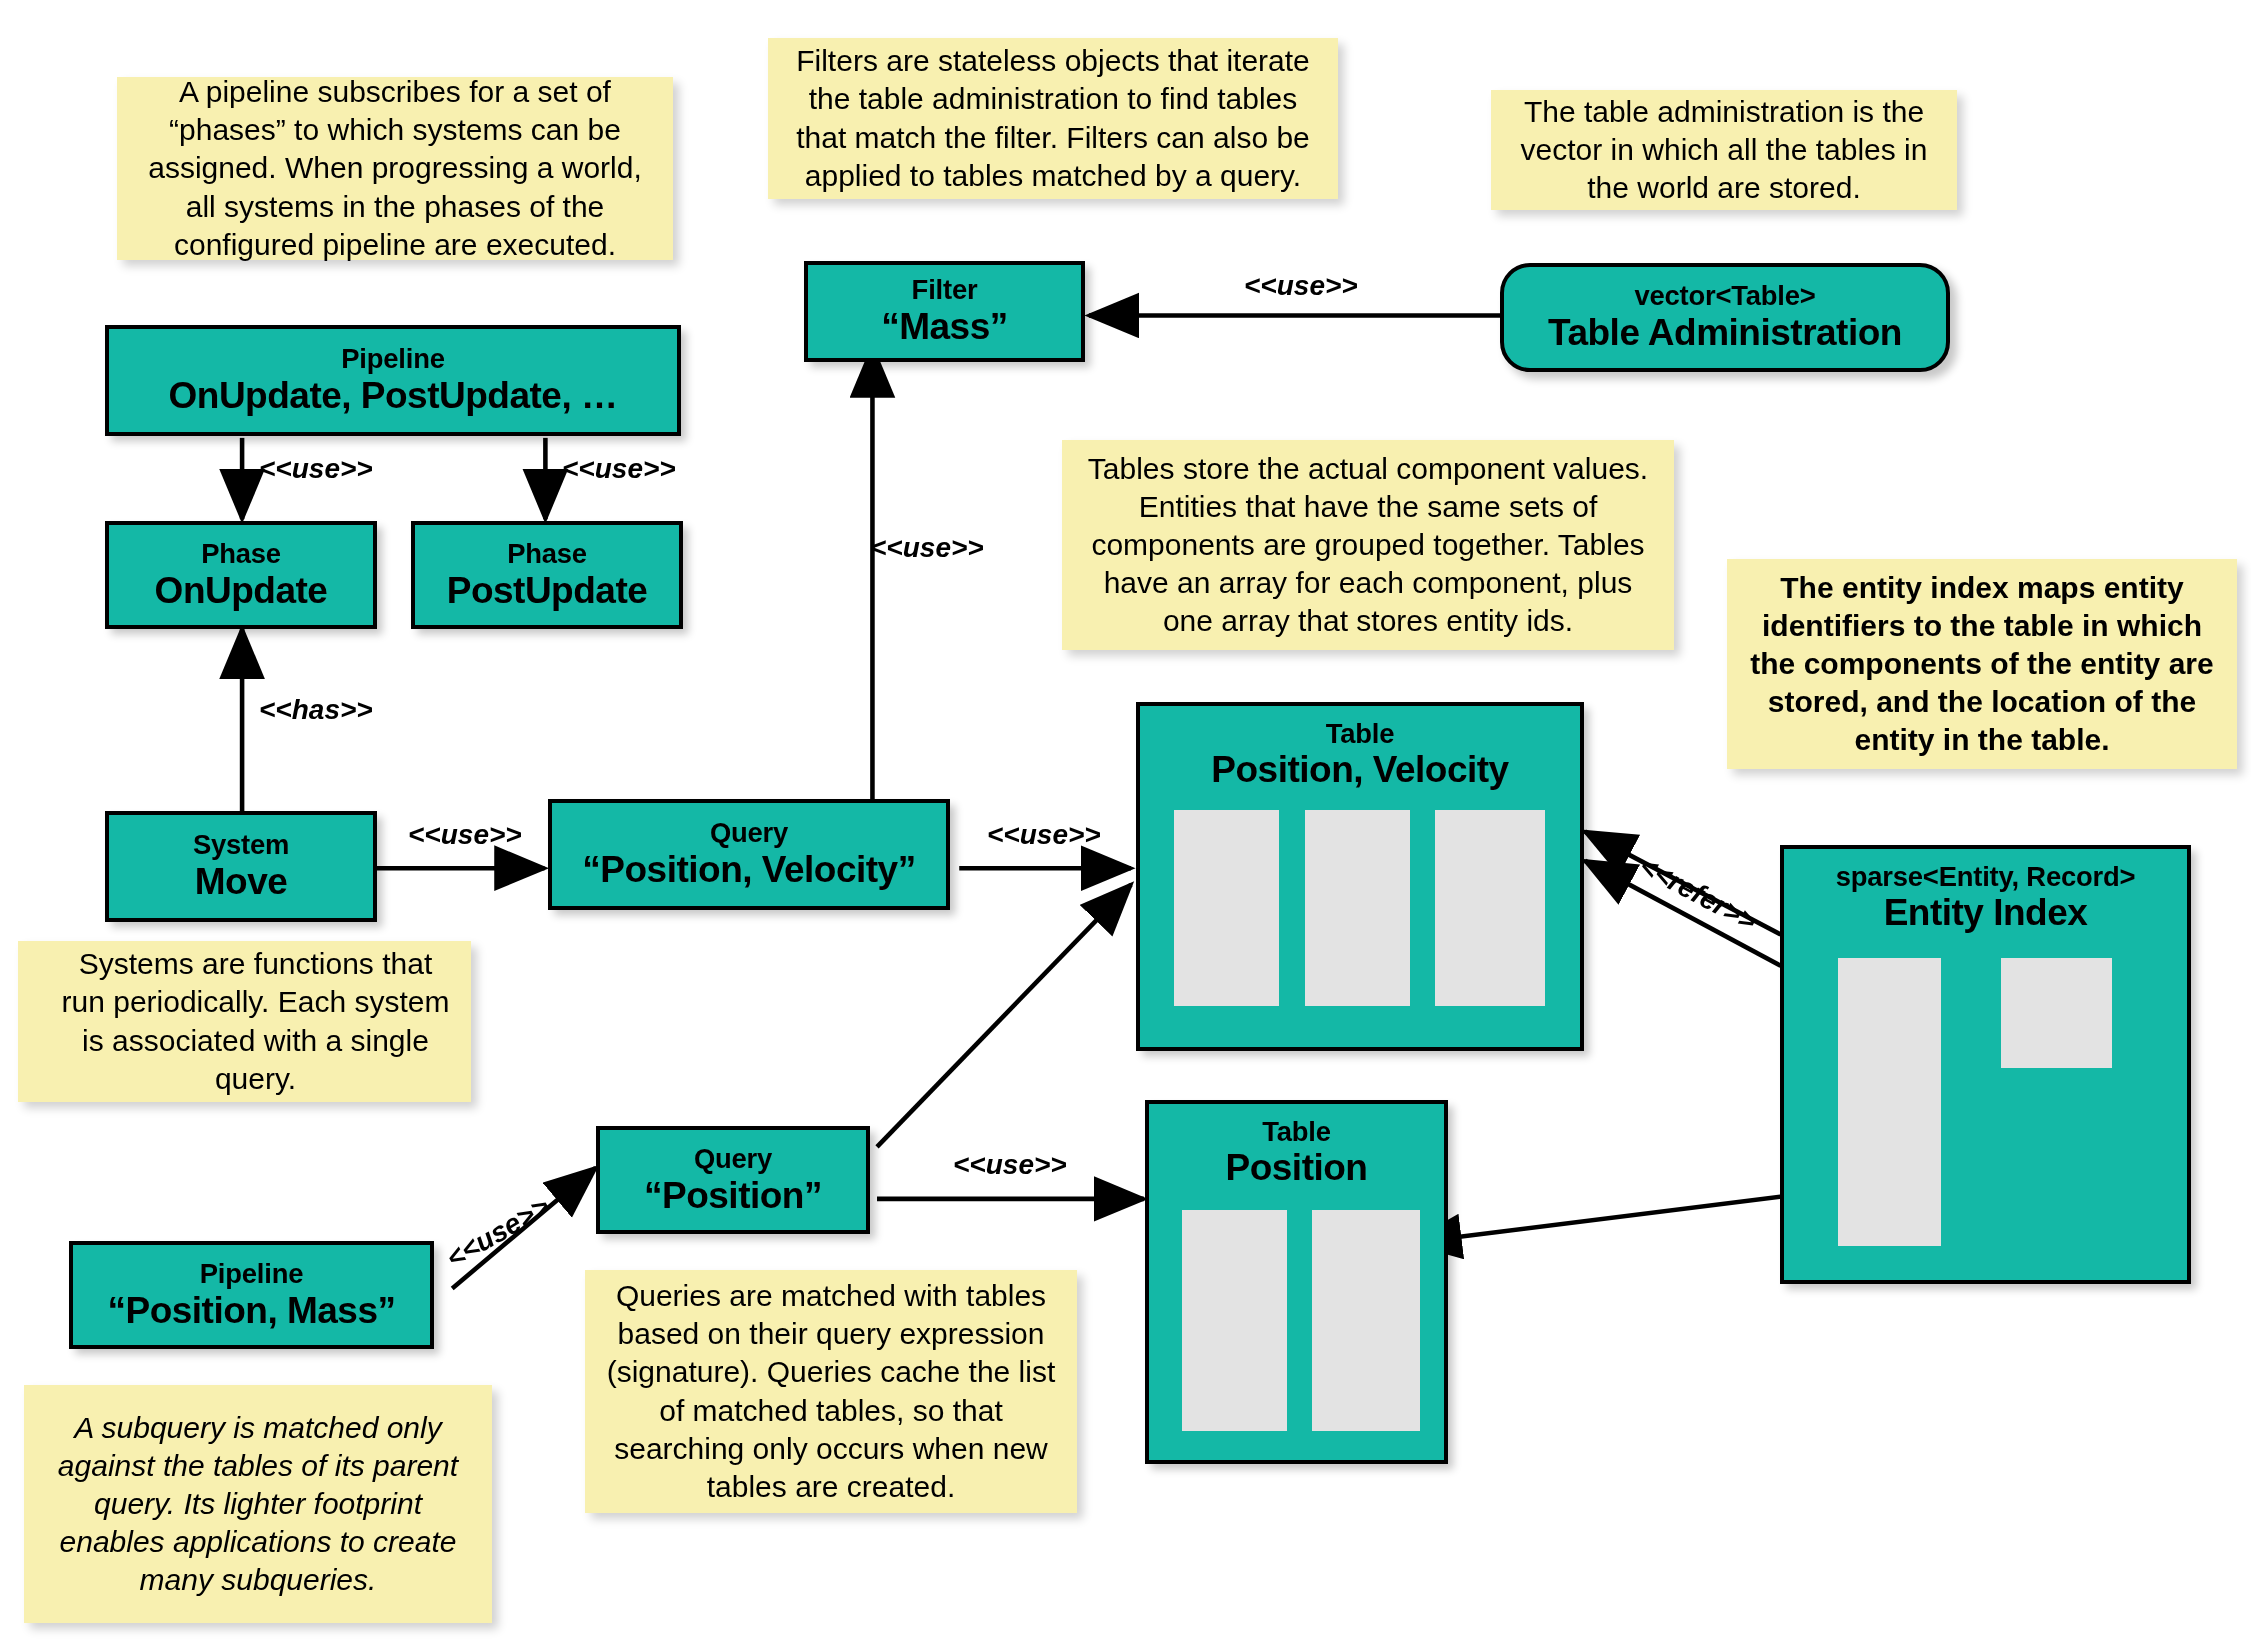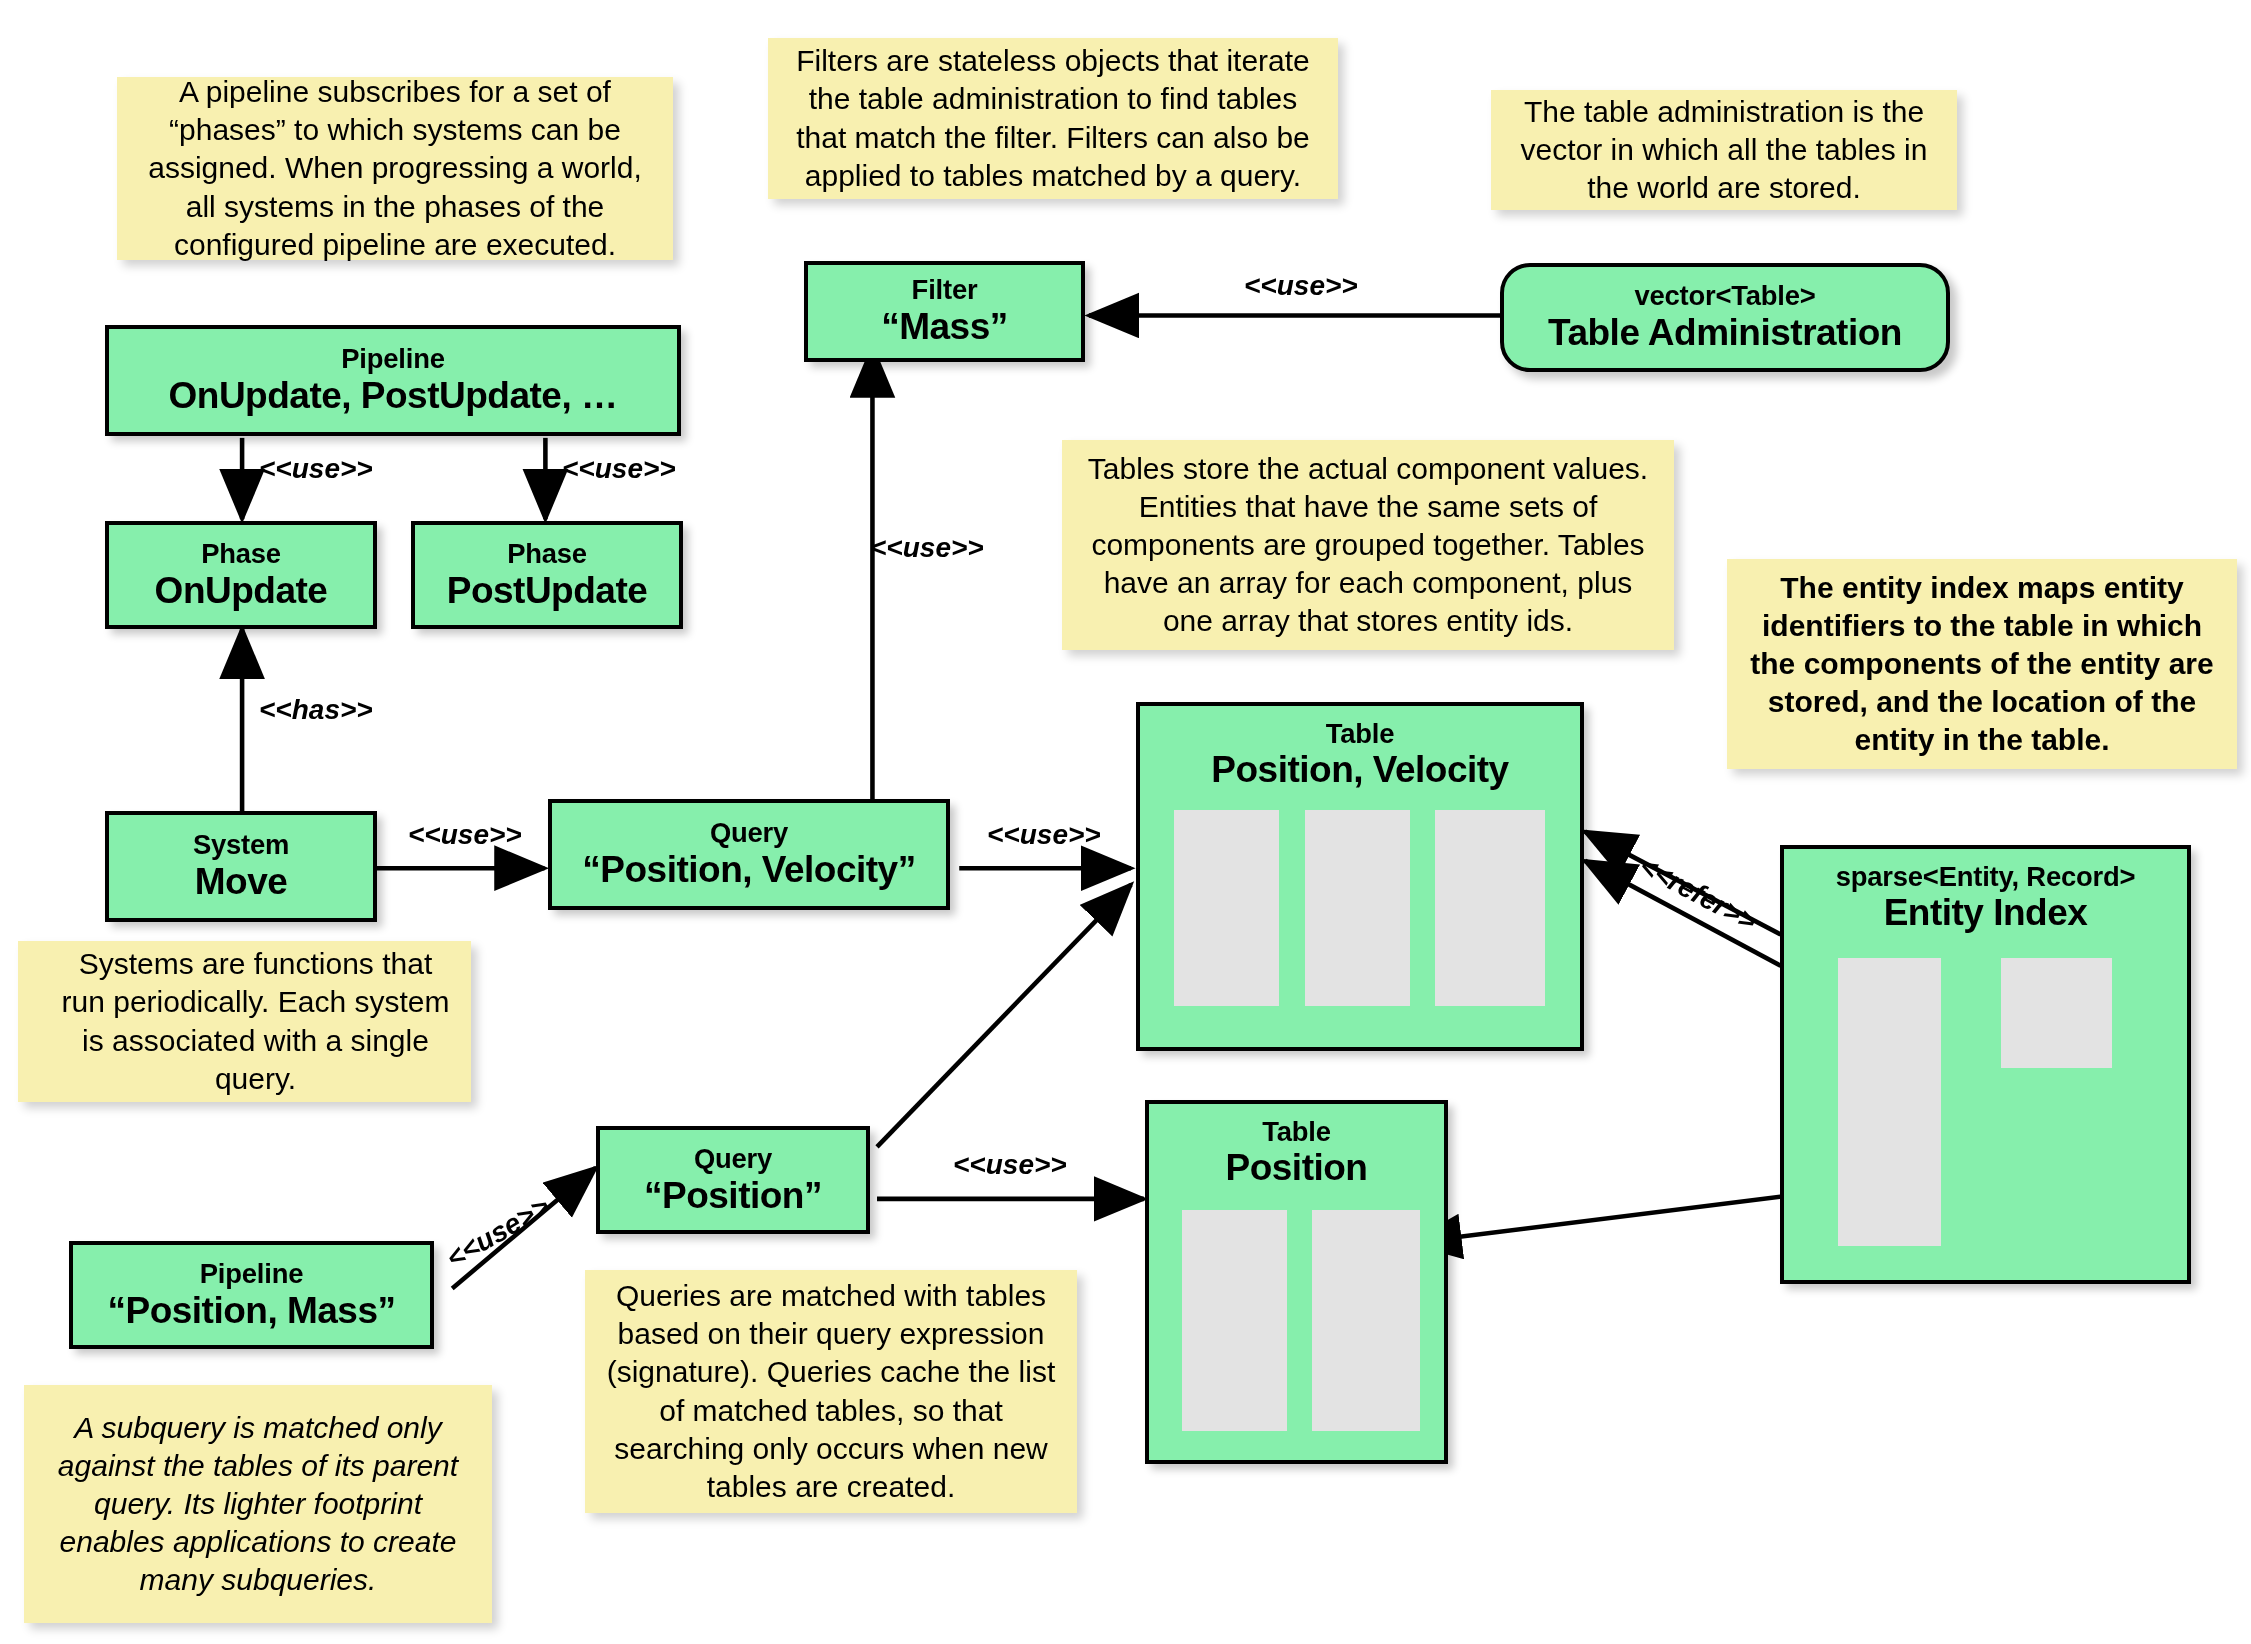--- a/index.html
+++ b/index.html
@@ -19,21 +19,21 @@
     position: absolute;
     left: 0; top: 0;
     width: 2251px;
     height: 1645px;
     pointer-events: none;
   }
   
   .uml-box {
     position: absolute;
     box-sizing: border-box;
-    background: #86efac;
+    background: #14b8a6;
     border: 4.6px solid #000000;
     box-shadow: 6.4px 6.4px 8.2px rgba(0,0,0,0.22);
     display: flex;
     flex-direction: column;
     align-items: center;
     justify-content: center;
     text-align: center;
     padding: 5.5px 9.1px;
     z-index: 3;
   }

